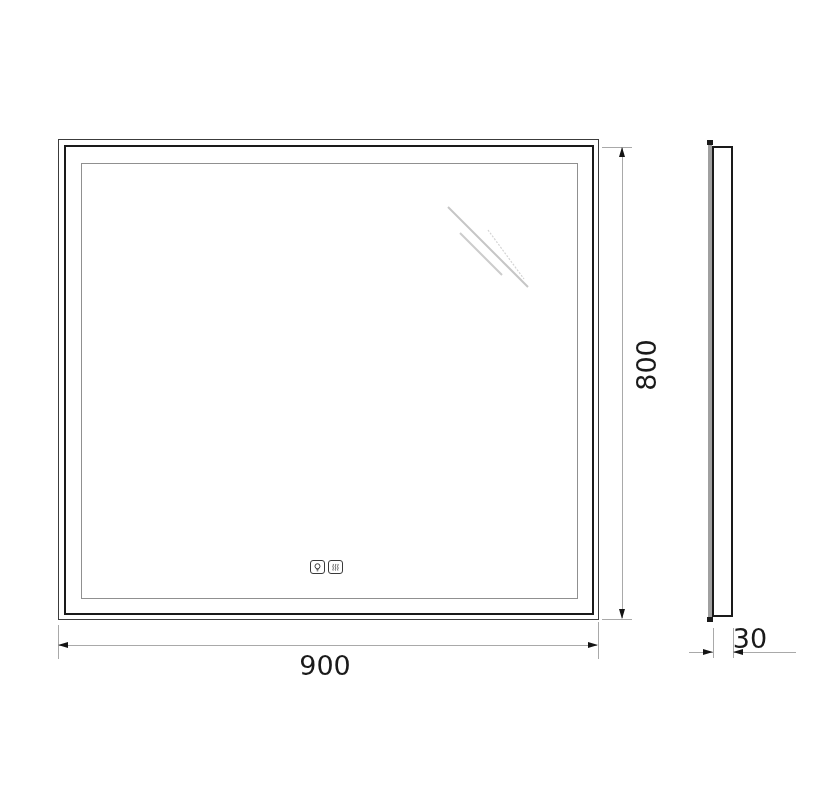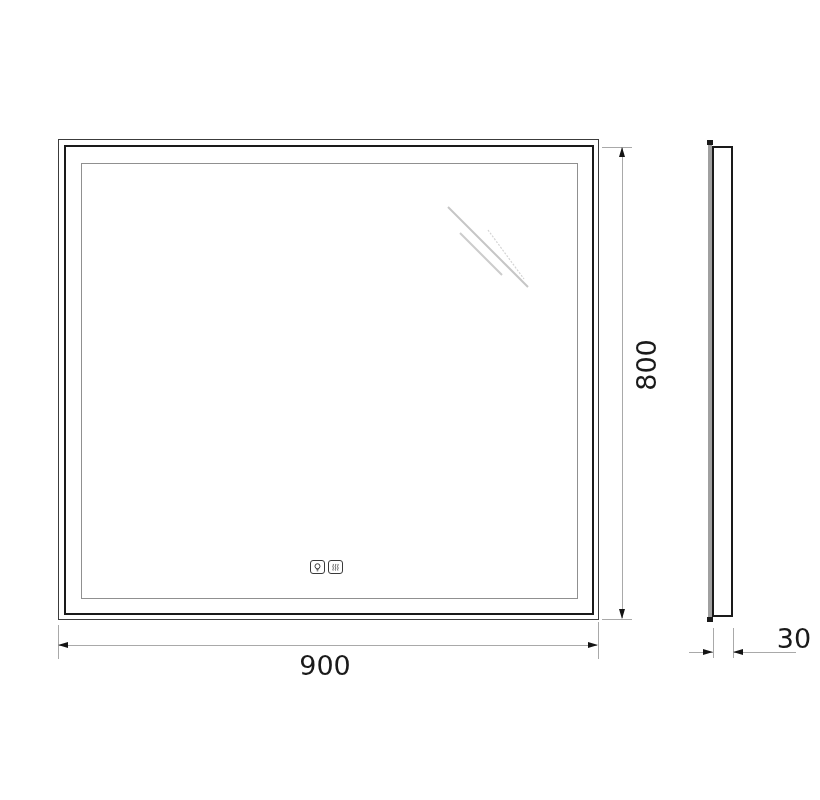--- a/index.html
+++ b/index.html
@@ -29,21 +29,21 @@
   .arr-up{left:619px;top:147px;border-left:3px solid transparent;border-right:3px solid transparent;border-bottom:10px solid #141414;}
   .arr-down{left:619px;top:609px;border-left:3px solid transparent;border-right:3px solid transparent;border-top:10px solid #141414;}
   .arr-left{left:58px;top:642px;border-top:3px solid transparent;border-bottom:3px solid transparent;border-right:10px solid #141414;}
   .arr-right{left:588px;top:642px;border-top:3px solid transparent;border-bottom:3px solid transparent;border-left:10px solid #141414;}
   .arr30-r{left:703px;top:649px;border-top:3px solid transparent;border-bottom:3px solid transparent;border-left:10px solid #141414;}
   .arr30-l{left:733px;top:649px;border-top:3px solid transparent;border-bottom:3px solid transparent;border-right:10px solid #141414;}
   
   .dim-label{font-size:27px;color:#1a1a1a;white-space:nowrap;line-height:1;}
   .label-900{left:325px;top:665px;transform:translate(-50%,-50%);}
   .label-800{left:646px;top:365px;transform:translate(-50%,-50%) rotate(-90deg);}
-  .label-30{left:750px;top:638px;transform:translate(-50%,-50%);margin-left:44px;}
+  .label-30{left:750px;top:638px;transform:translate(-50%,-50%);}
 </style>
 </head>
 <body>
 
 <div class="stage">
 
   <div class="abs outer-rect"></div>
   <div class="abs frame-rect"></div>
   <div class="abs inner-rect"></div>
 

